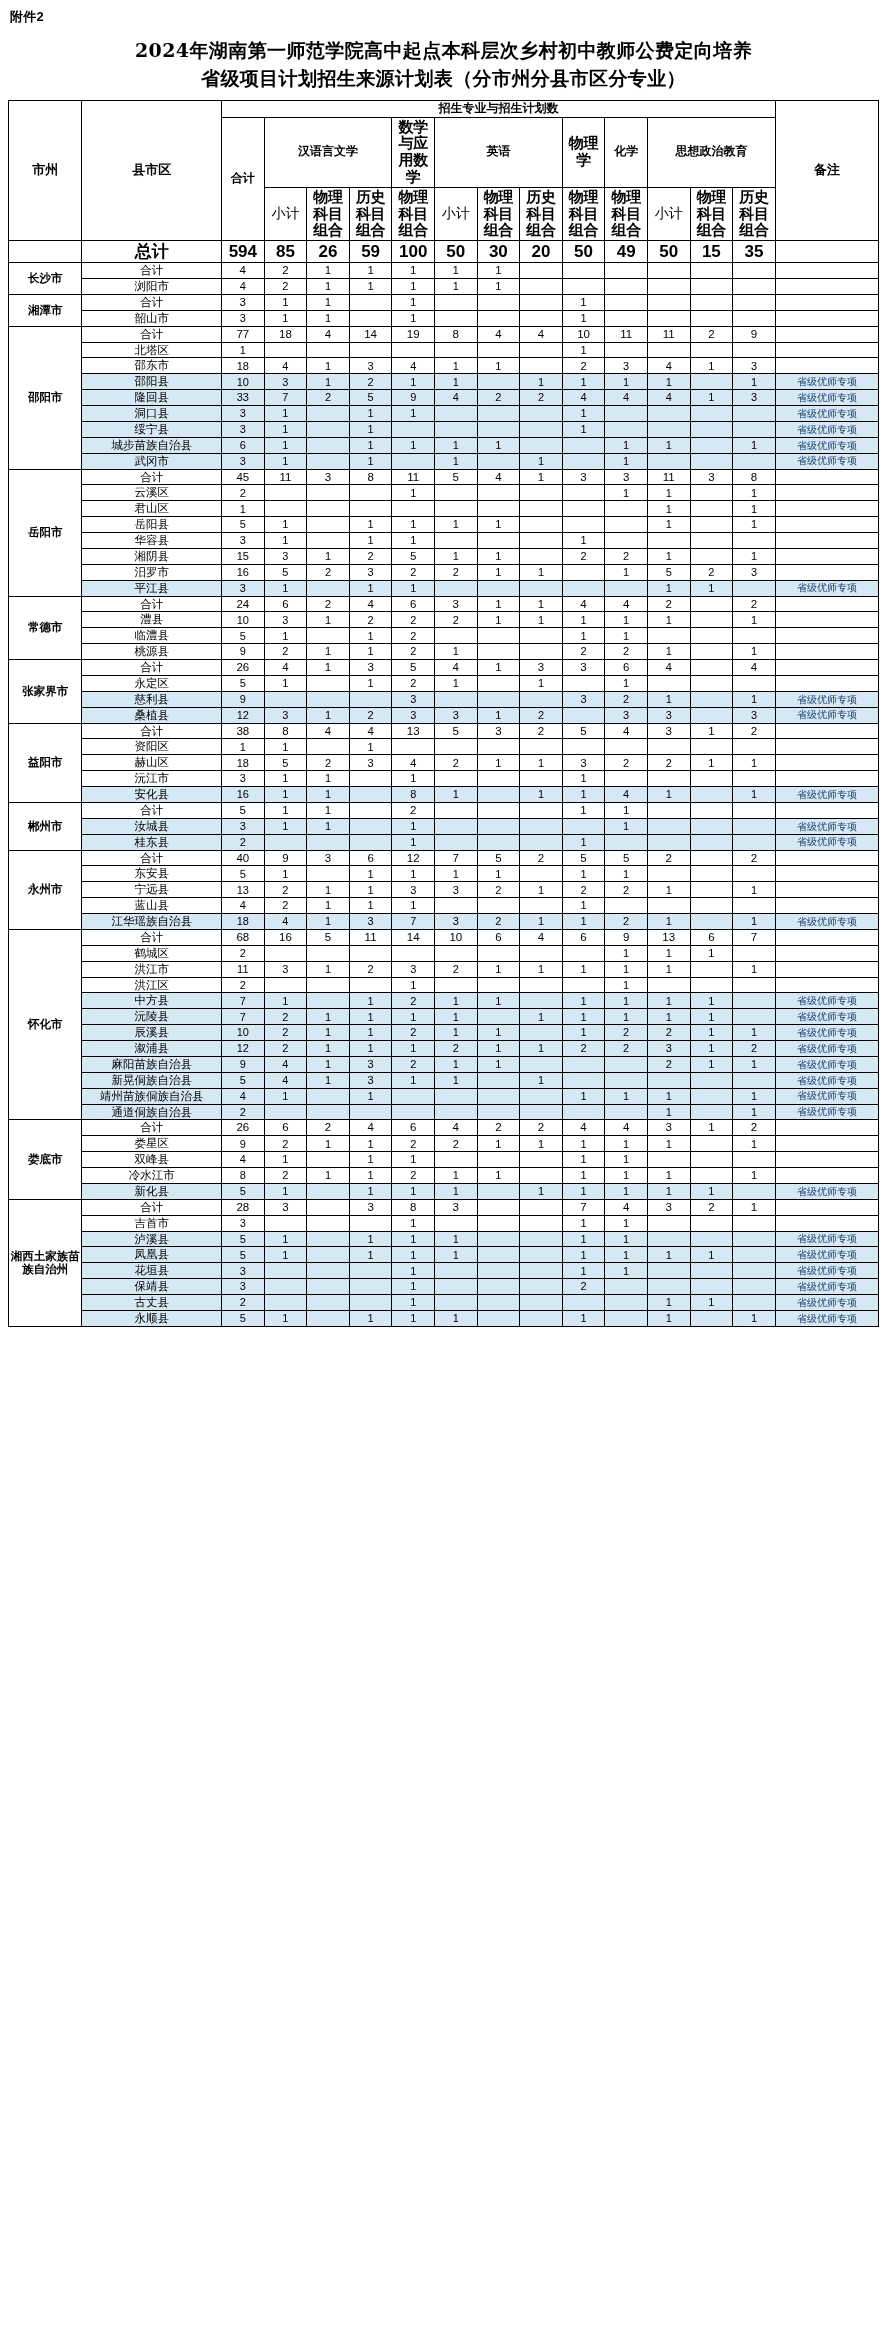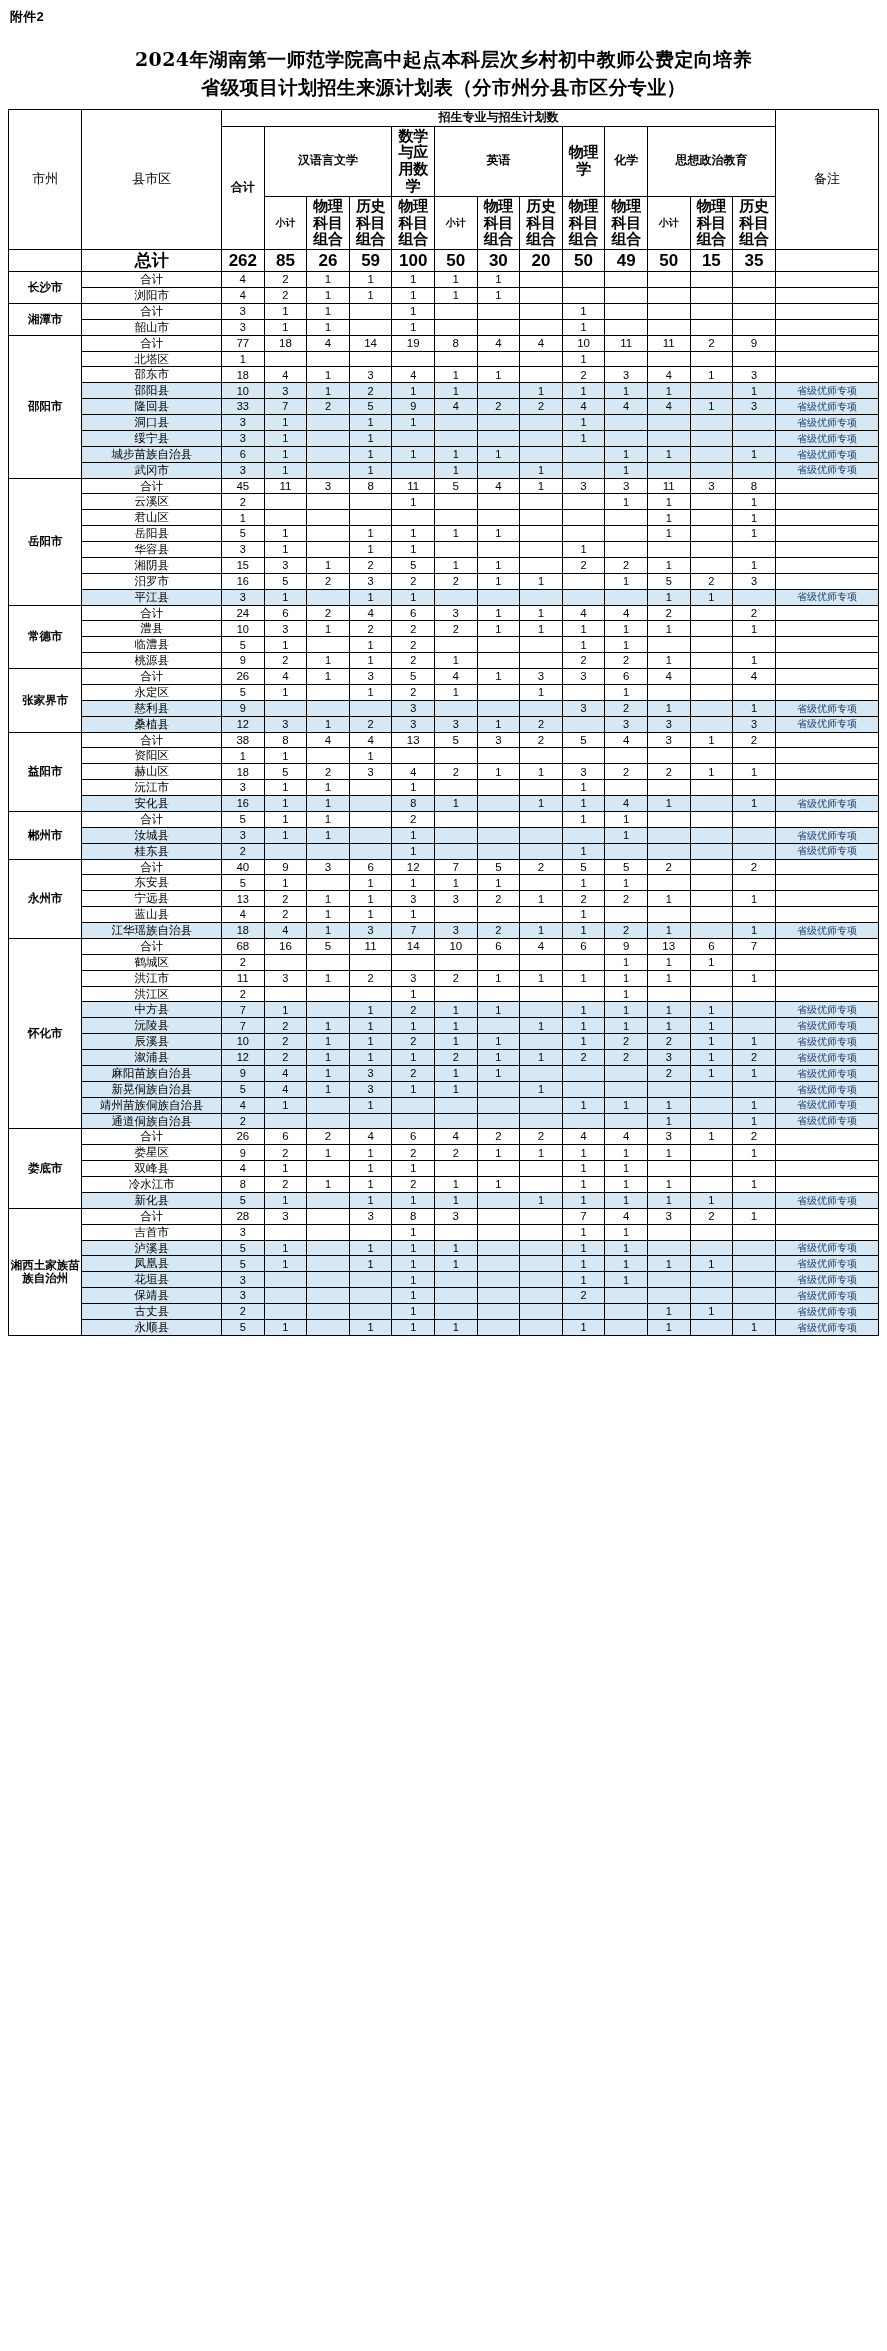--- a/index.html
+++ b/index.html
@@ -3,21 +3,21 @@
 <meta charset="utf-8">
 <style>
   html,body{margin:0;padding:0;background:#ffffff;}
   body{
     width:887px;
     font-family:"Liberation Sans","DejaVu Sans",sans-serif;
     color:#000;
     -webkit-font-smoothing:none;
   }
   .page{width:887px;padding:6px 8px 20px 8px;box-sizing:border-box;}
-  .attach{font-size:13px;font-weight:bold;margin:2px 0 20px 2px;letter-spacing:0.2px;}
+  .attach{font-size:13px;font-weight:bold;margin:2px 0 11px 2px;letter-spacing:0.2px;}
   .title{
     text-align:center;
     font-size:19px;
     font-weight:bold;
     line-height:1.45;
     letter-spacing:0.4px;
     margin:4px 0 8px 0;
     font-family:"DejaVu Serif","Liberation Serif",serif;
   }
   table.grid{
@@ -28,23 +28,23 @@
   }
   table.grid th, table.grid td{
     border:1px solid #000;
     text-align:center;
     vertical-align:middle;
     padding:1px 1px;
     line-height:1.12;
     overflow:hidden;
   }
   thead th{font-weight:bold;}
-  .vhead{font-size:13px;font-weight:normal;}
+  .vhead{font-size:13px;font-weight:bold;}
   .grouphead{font-size:12px;font-weight:bold;}
-  .subhead{font-size:10px;font-weight:bold;line-height:1.05;}
+  .subhead{font-size:14px;font-weight:normal;line-height:1.05;}
   .nar{font-size:15px;font-weight:bold;line-height:1.05;letter-spacing:-0.3px;}
   .city{font-size:12px;font-weight:bold;line-height:1.25;}
   .county{font-size:11.5px;}
   .total-row td{font-weight:bold;font-size:17px;}
   .sum-row td{font-size:11.5px;}
   .hl{background:#d7e8f5;}
   .note{font-size:10px;color:#1a3d6d;}
   .cnt{font-size:11px;}
   col.c-city{width:62px;}
   col.c-county{width:118px;}
@@ -111,21 +111,21 @@
         <th class="nar">物理科目组合</th>
         <th class="subhead">小计</th>
         <th class="nar">物理科目组合</th>
         <th class="nar">历史科目组合</th>
       </tr>
     </thead>
     <tbody id="tbody">
         <tr class="total-row">
           <td></td>
           <td class="city">总计</td>
-          <td class="cnt">262</td>
+          <td class="cnt">594</td>
           <td class="cnt">85</td>
           <td class="cnt">26</td>
           <td class="cnt">59</td>
           <td class="cnt">100</td>
           <td class="cnt">50</td>
           <td class="cnt">30</td>
           <td class="cnt">20</td>
           <td class="cnt">50</td>
           <td class="cnt">49</td>
           <td class="cnt">50</td>

